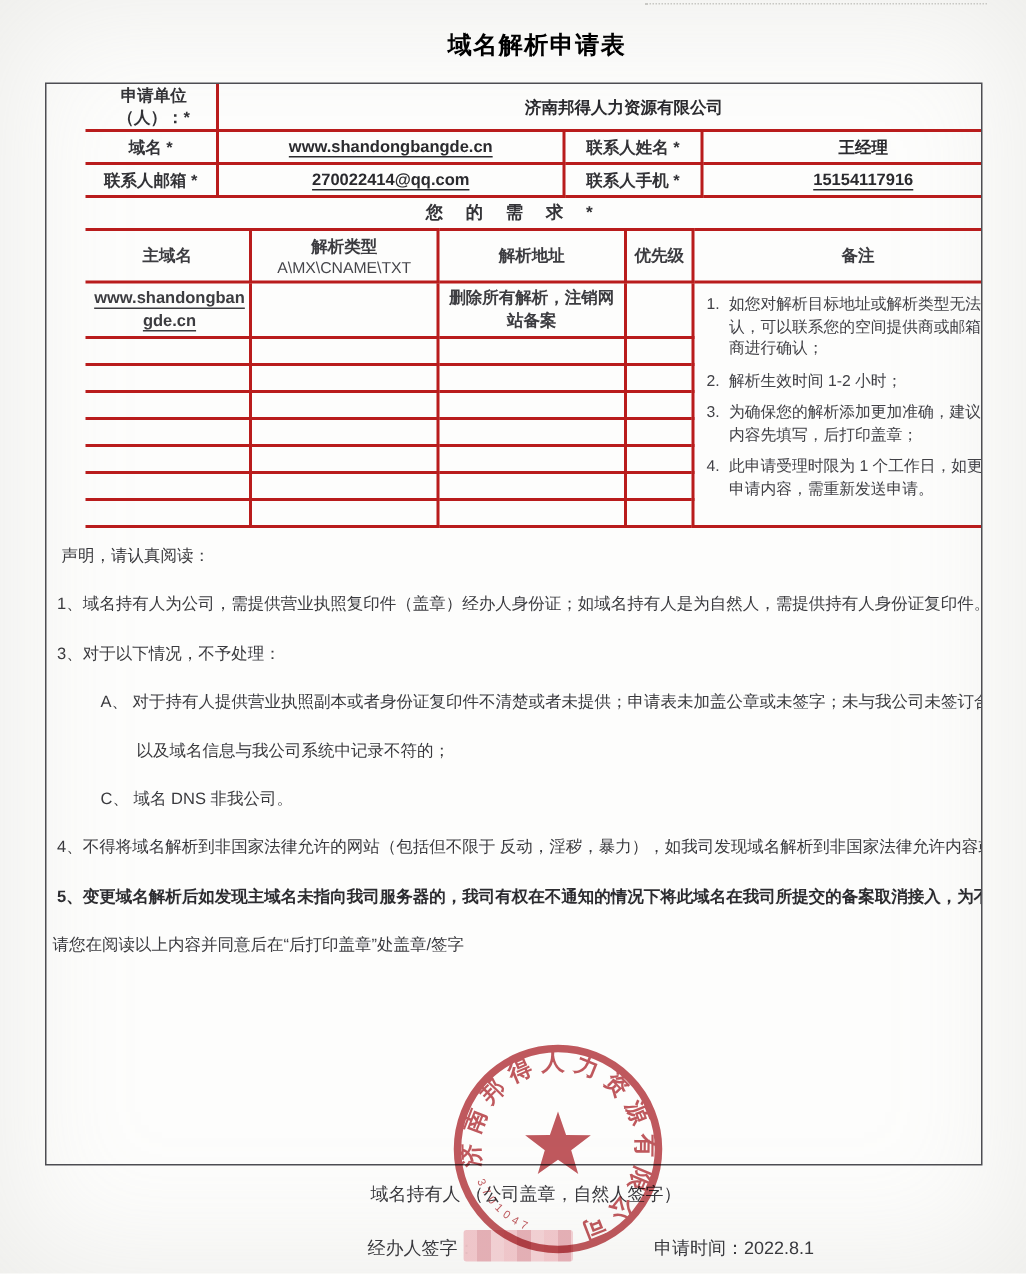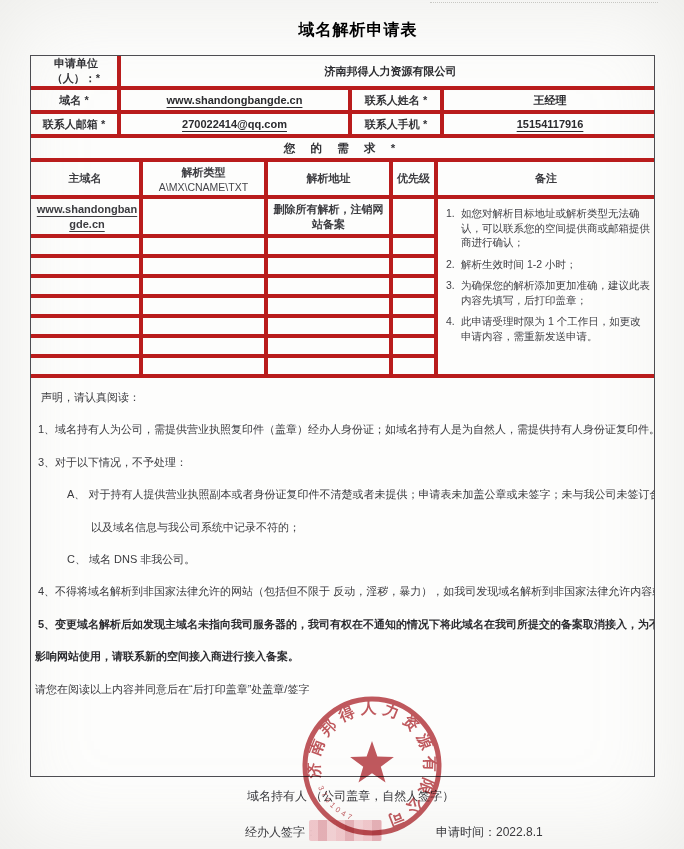--- a/index.html
+++ b/index.html
@@ -23,22 +23,22 @@
     position:absolute;top:20px;left:0;width:100%;
     text-align:center;font-size:16px;font-weight:bold;color:#000000;
     letter-spacing:1px;
     padding-left:16px;
   }
   .formbox{
     position:absolute;left:30px;top:55px;width:625px;height:722px;
     border:1.5px solid #4d4d52;box-sizing:border-box;
     overflow:hidden;background:transparent;
   }
-  table{border-collapse:collapse;table-layout:fixed;width:100%;}
-  td{border:4px solid #b91c1c;padding:0 4px;overflow:hidden;}
+  table{border-collapse:collapse;table-layout:fixed;width:100%;margin-left:26px;}
+  td{border:2px solid #b91c1c;padding:0 4px;overflow:hidden;}
   .info td{height:20px;font-size:11px;text-align:center;}
   .info tr:first-child td{border-top:none;}
   .info td:first-child{border-left:none;}
   .info td:last-child{border-right:none;}
   .lbl{font-weight:bold;color:#333337;}
   .val{font-weight:bold;color:#2a2a2e;}
   .left{text-align:left;padding-left:8px;}
   .u{text-decoration:underline;text-underline-offset:3px;}
   .needs-header{
     height:20px;line-height:20px;text-align:center;
@@ -216,21 +216,20 @@
 
     <div class="decl">
       <div class="dline d0">声明，请认真阅读：</div>
       <div class="dline d1">1、域名持有人为公司，需提供营业执照复印件（盖章）经办人身份证；如域名持有人是为自然人，需提供持有人身份证复印件。</div>
       <div class="dline d3">3、对于以下情况，不予处理：</div>
       <div class="dline d4">A、 对于持有人提供营业执照副本或者身份证复印件不清楚或者未提供；申请表未加盖公章或未签字；未与我公司未签订合同</div>
       <div class="dline d5">以及域名信息与我公司系统中记录不符的；</div>
       <div class="dline d7">C、 域名 DNS 非我公司。</div>
       <div class="dline d8">4、不得将域名解析到非国家法律允许的网站（包括但不限于 反动，淫秽，暴力），如我司发现域名解析到非国家法律允许内容或</div>
       <div class="dline d10 bold">5、变更域名解析后如发现主域名未指向我司服务器的，我司有权在不通知的情况下将此域名在我司所提交的备案取消接入，为不</div>
-      <div class="dline d11 bold">影响网站使用，请联系新的空间接入商进行接入备案。</div>
       <div class="dline d12">请您在阅读以上内容并同意后在“后打印盖章”处盖章/签字</div>
     </div>
   </div>
 
   <div class="sig-holder">
     <span>域名持有人</span>
     <span>（公司盖章，自然人签字）</span>
   </div>
   <div class="sig-row">
     <span>经办人签字：</span>

